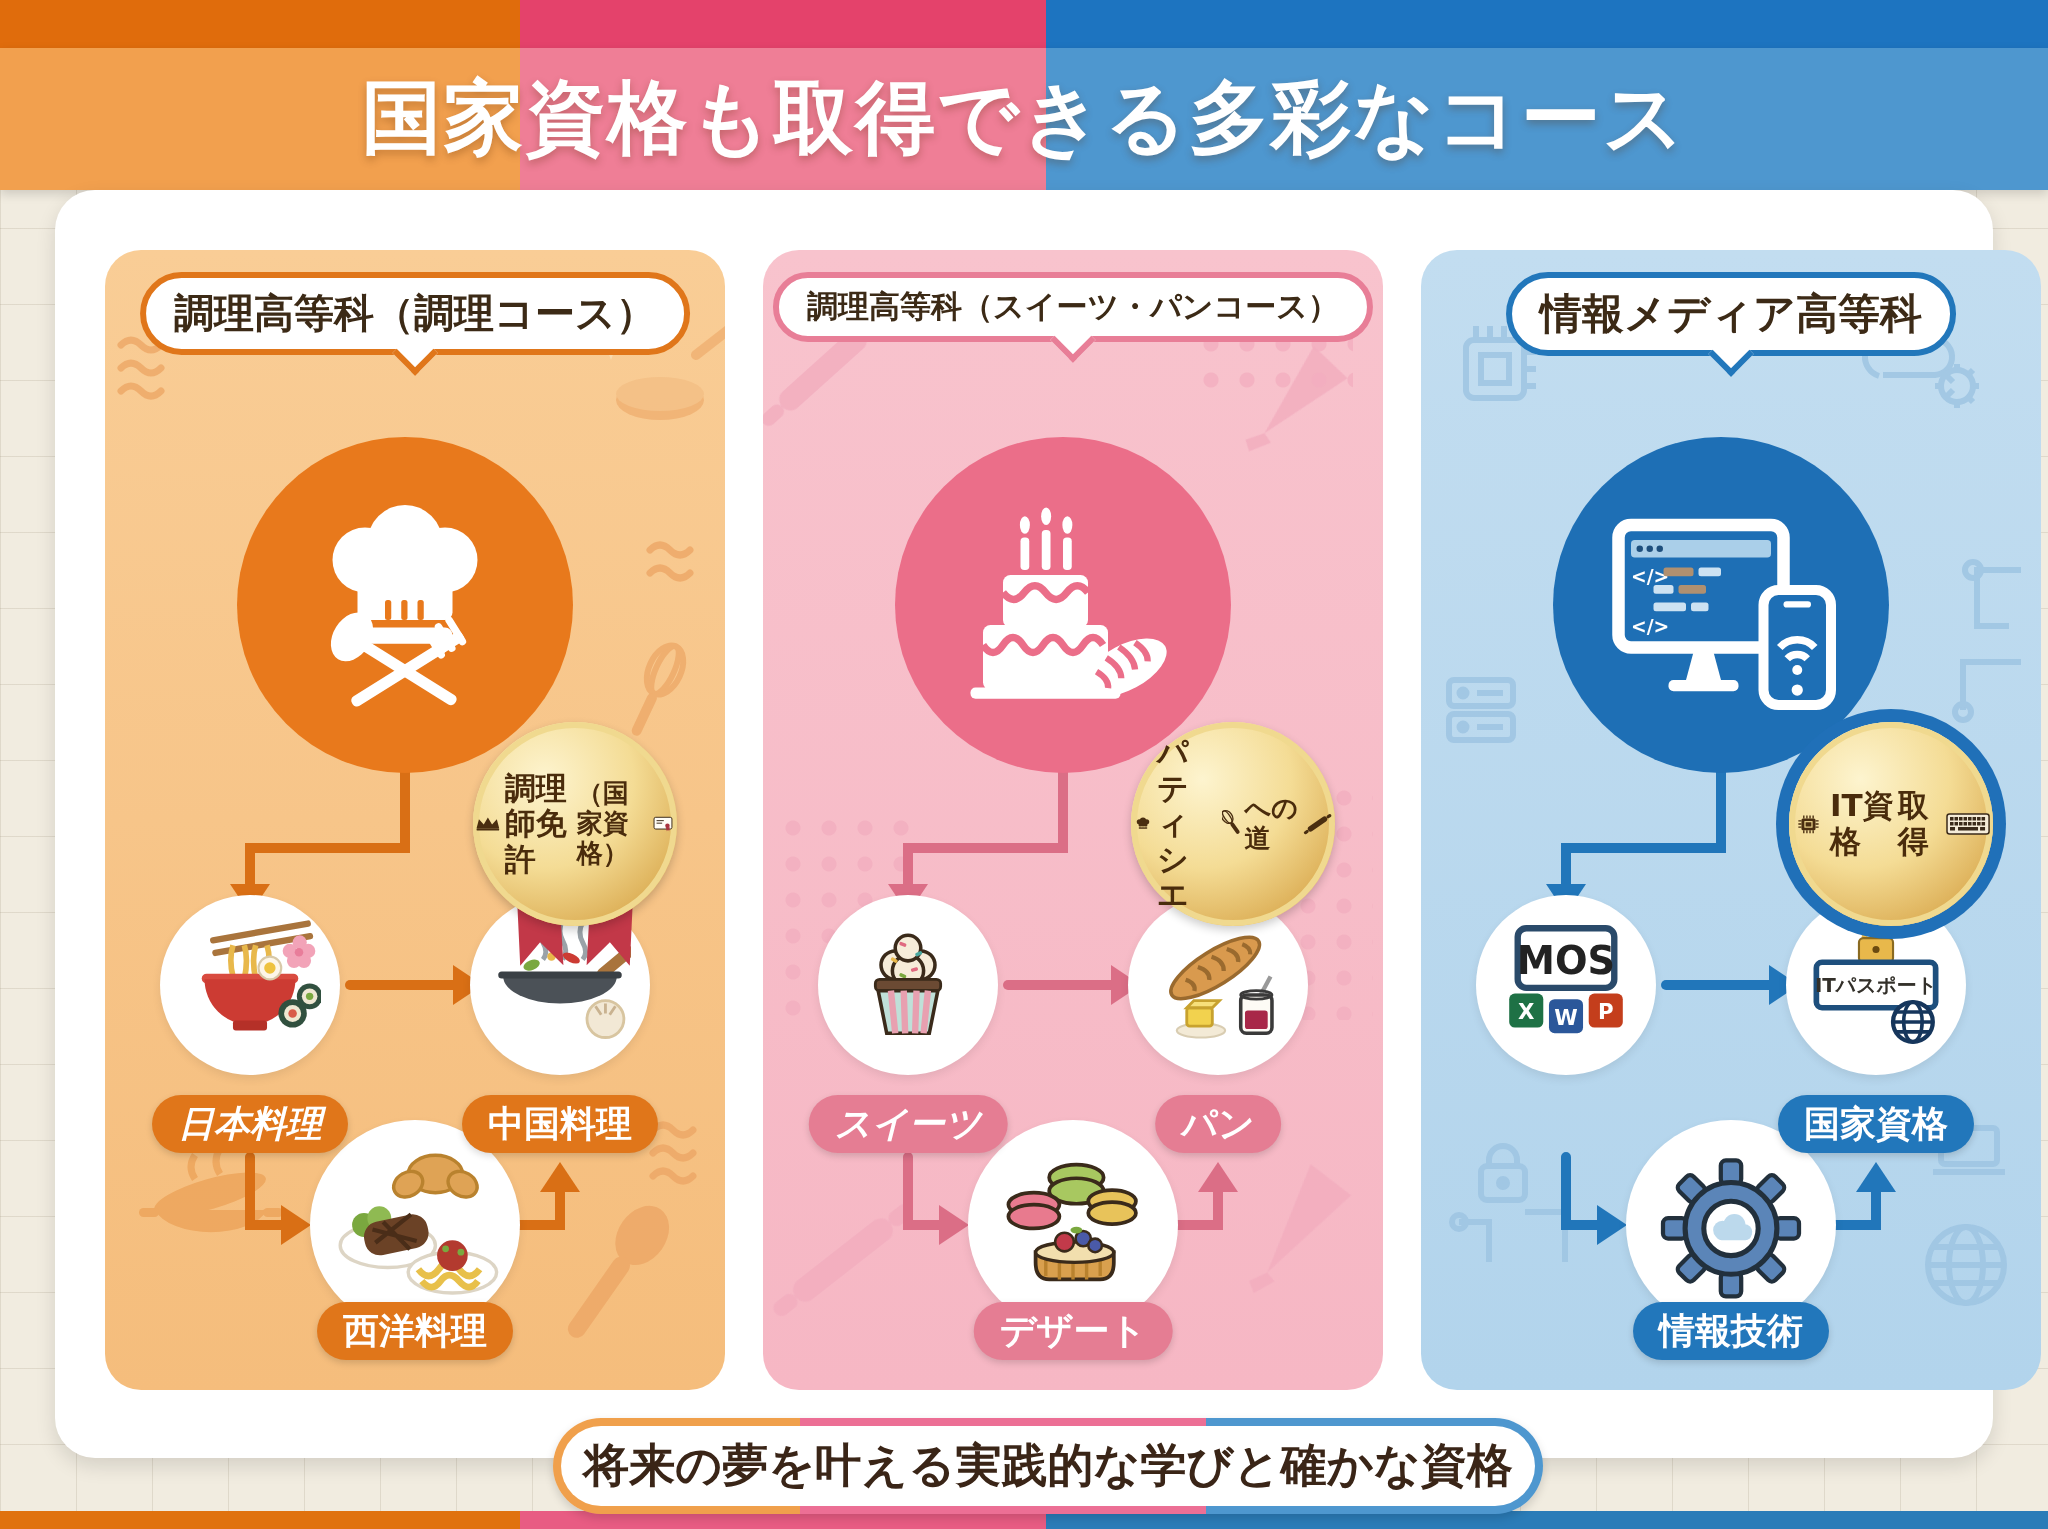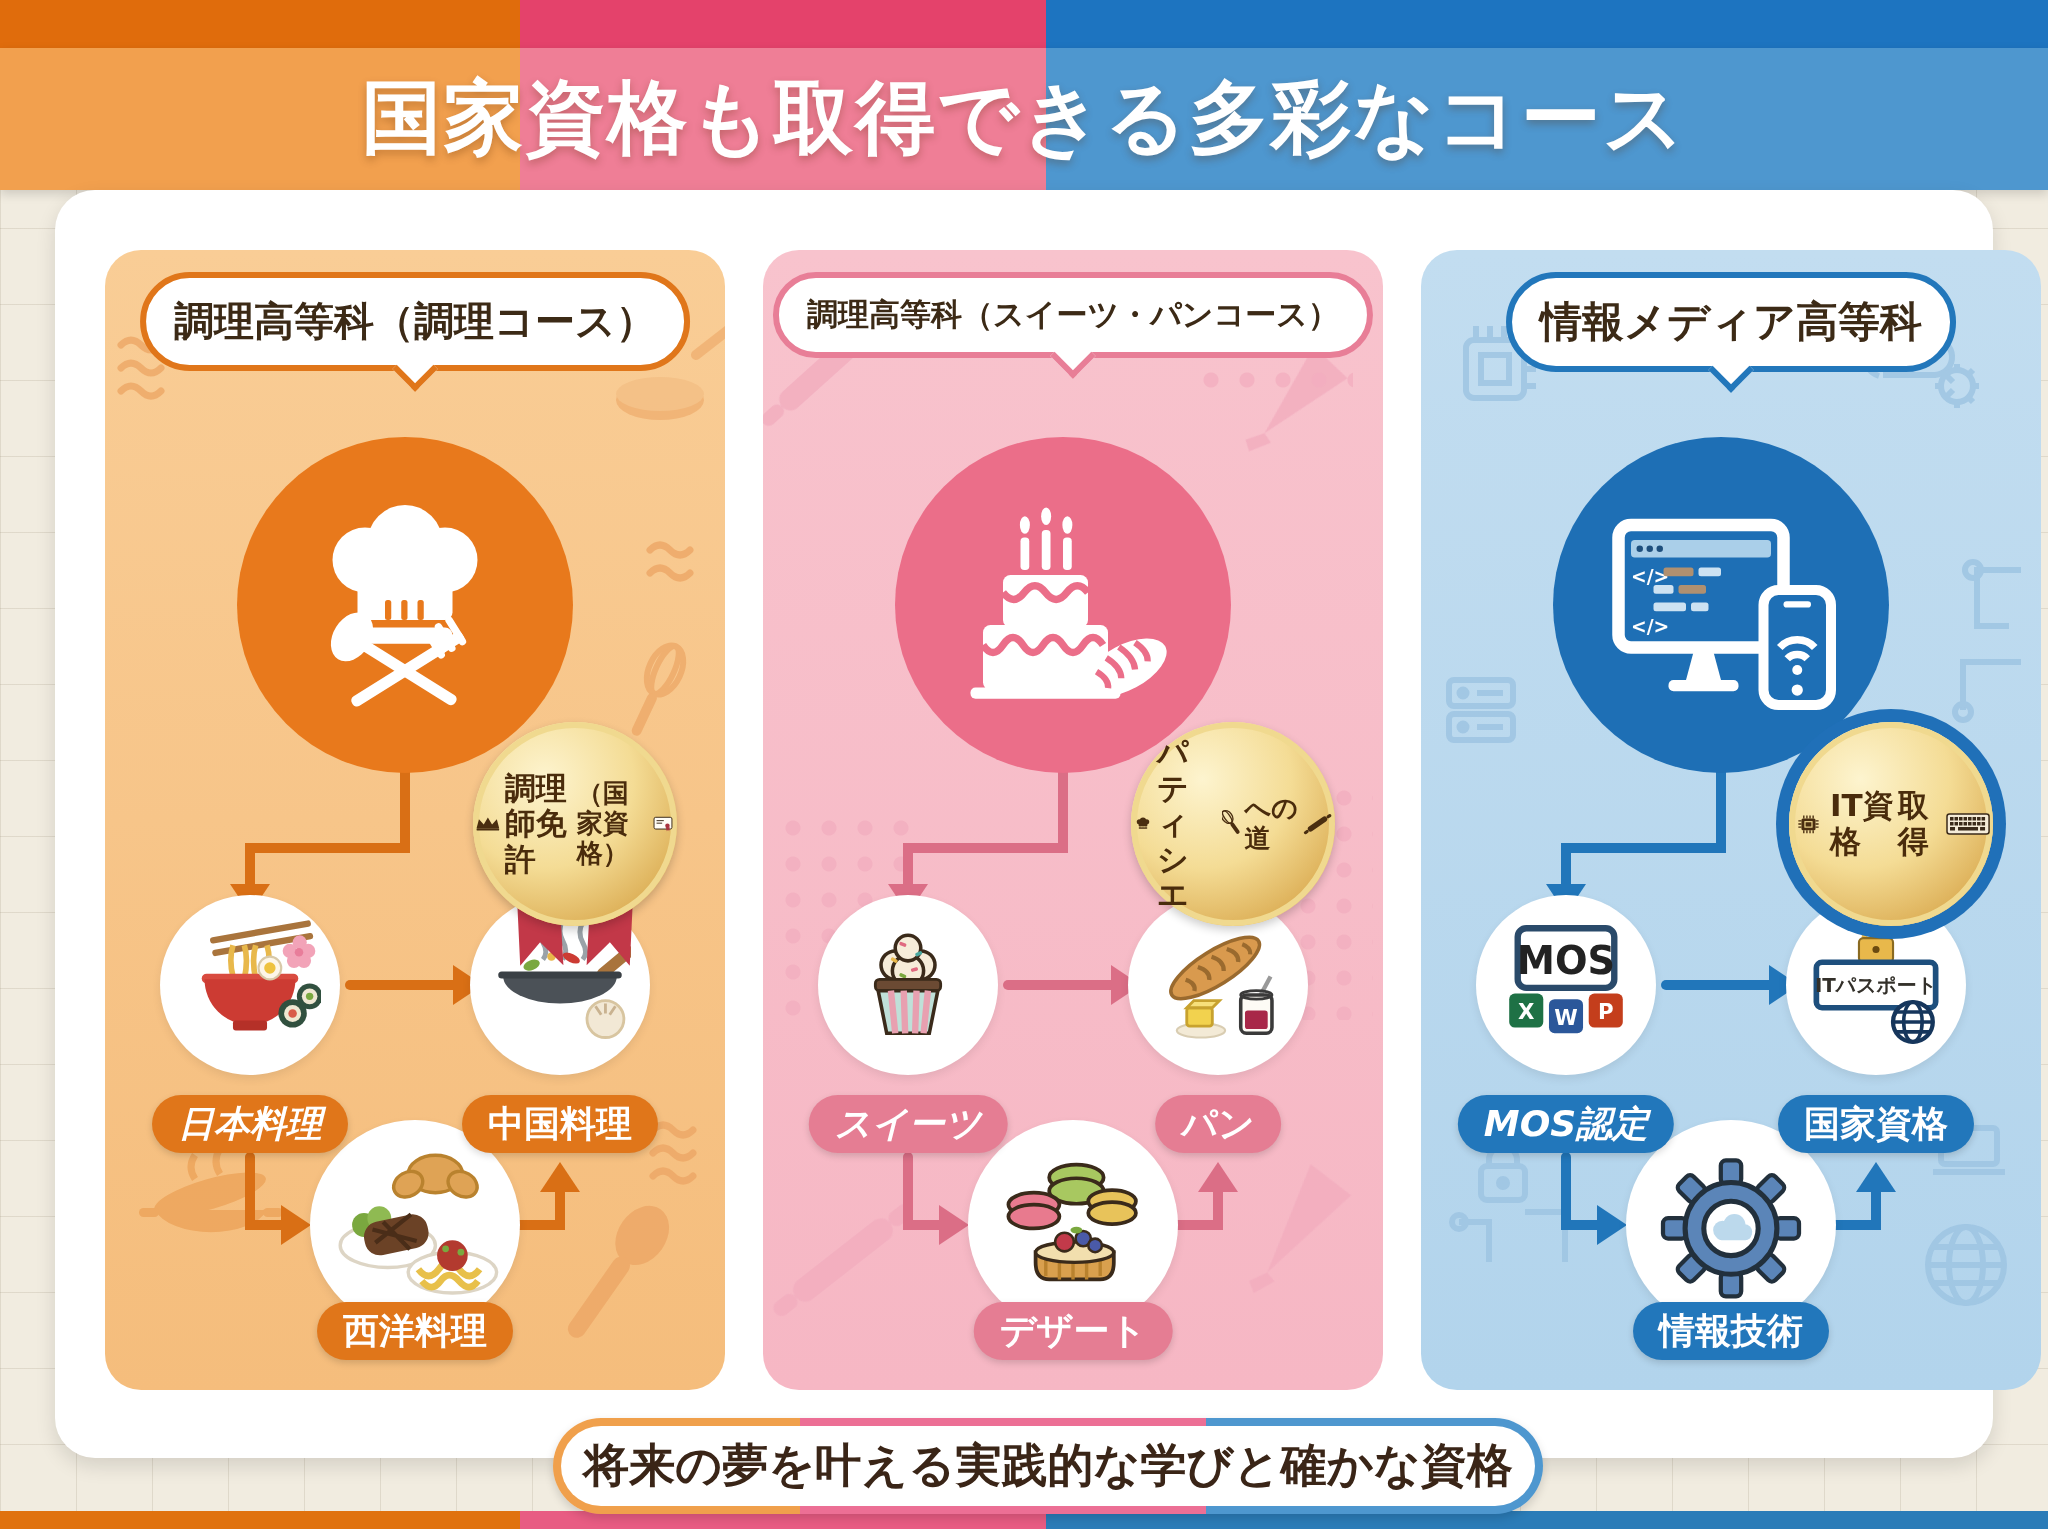--- a/index.html
+++ b/index.html
@@ -25,21 +25,21 @@
     box-shadow:0 8px 20px rgba(0,0,0,.12);}
   
   .panel{position:absolute;top:250px;width:620px;height:1140px;border-radius:36px;overflow:hidden;
     background:linear-gradient(180deg,var(--bg1),var(--bg2));}
   .panel.orange{left:105px; --c:#e0761a; --bg1:#f9cd96; --bg2:#f5bd7c; --circle:#e8791c; --pill:#e0761a; --arrow:#d96f15;}
   .panel.pink  {left:763px; --c:#e87e97; --bg1:#f8c3cd; --bg2:#f6b7c4; --circle:#eb6e89; --pill:#e57d93; --arrow:#db6e86;}
   .panel.blue  {left:1421px;--c:#2277bb; --bg1:#c2ddf0; --bg2:#b2d4ec; --circle:#1e6fb5; --pill:#2277bb; --arrow:#2176ba;}
   .deco{position:absolute;inset:0;z-index:0;pointer-events:none;}
   .dots{position:absolute;background-image:radial-gradient(#f2aebf 7px,transparent 8px);background-size:36px 36px;opacity:.8;z-index:0;}
   .bubble{position:absolute;left:50%;top:22px;transform:translateX(-50%);background:#fff;border:6px solid var(--c);
-    border-radius:50px;padding:16px 28px;font-weight:800;color:#3c2a16;white-space:nowrap;z-index:5;}
+    border-radius:50px;padding:8px 28px;font-weight:800;color:#3c2a16;white-space:nowrap;z-index:5;}
   .panel.orange .bubble{font-size:40px;} .panel.pink .bubble{font-size:31px;} .panel.blue .bubble{font-size:42px;}
   .bubble::after{content:"";position:absolute;left:50%;bottom:-20px;width:26px;height:26px;background:#fff;
     border-right:6px solid var(--c);border-bottom:6px solid var(--c);transform:translateX(-50%) rotate(45deg);}
   .hero{position:absolute;left:132px;top:187px;width:336px;height:336px;border-radius:50%;background:var(--circle);
     display:flex;align-items:center;justify-content:center;z-index:2;}
   .connectors{position:absolute;left:0;top:0;z-index:1;color:var(--arrow);}
   .node-circle{position:absolute;background:#fff;border-radius:50%;display:flex;align-items:center;justify-content:center;
     box-shadow:0 4px 10px rgba(0,0,0,.08);z-index:3;}
   .nc-left {left:55px; top:645px;width:180px;height:180px;}
   .nc-right{left:365px;top:645px;width:180px;height:180px;}
@@ -534,21 +534,20 @@
         <rect x="16" y="10" width="68" height="42" rx="6" fill="#fff" stroke="#2a4a6a" stroke-width="4.5"></rect>
         <text x="50" y="42" text-anchor="middle" font-size="27" font-weight="bold" fill="#222222">MOS</text>
         <rect x="10" y="56" width="24" height="24" rx="4" fill="#1e7145"></rect>
         <text x="22" y="74" text-anchor="middle" font-size="15" font-weight="bold" fill="#ffffff">X</text>
         <rect x="38" y="60" width="24" height="24" rx="4" fill="#2b579a"></rect>
         <text x="50" y="78" text-anchor="middle" font-size="15" font-weight="bold" fill="#ffffff">W</text>
         <rect x="66" y="56" width="24" height="24" rx="4" fill="#c43e1c"></rect>
         <text x="78" y="74" text-anchor="middle" font-size="15" font-weight="bold" fill="#ffffff">P</text>
       </svg>
     </div>
-    <div class="node-pill np-left">MOS認定</div>
 
     <div class="node-circle nc-right">
       <svg width="142" height="142" viewBox="0 0 100 100">
         <path d="M42 19 v-4 a8 8 0 0 1 16 0 v4" fill="none" stroke="#e8b84b" stroke-width="4"></path>
         <rect x="38" y="17" width="24" height="17" rx="3" fill="#e8b84b" stroke="#8a6a20" stroke-width="1.5"></rect>
         <circle cx="50" cy="25" r="2.5" fill="#6b4a10"></circle>
         <rect x="8" y="34" width="84" height="32" rx="4" fill="#fff" stroke="#1e4f7d" stroke-width="4"></rect>
         <text x="50" y="55" text-anchor="middle" font-size="14" font-weight="bold" fill="#33302a">ITパスポート</text>
         <g>
           <circle cx="76" cy="76" r="14" fill="#fff" stroke="#16365c" stroke-width="3"></circle>

